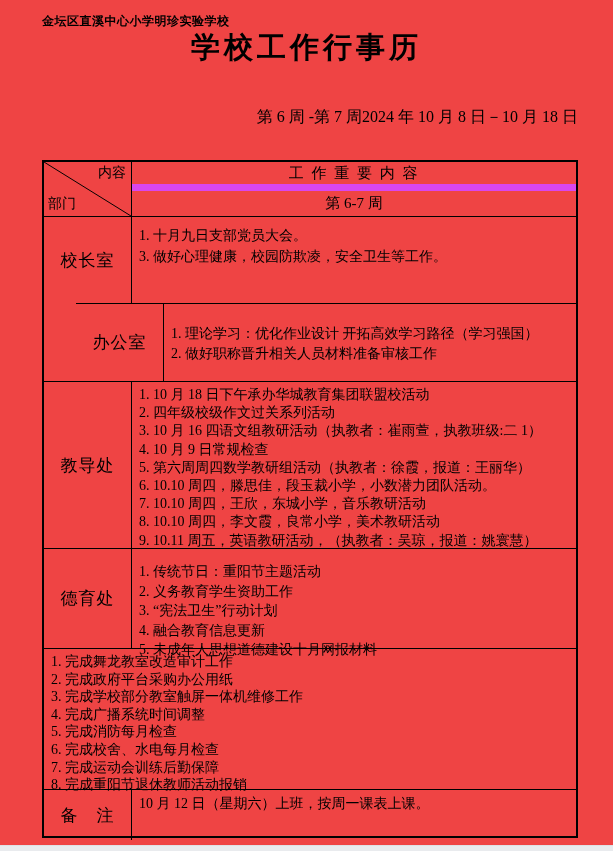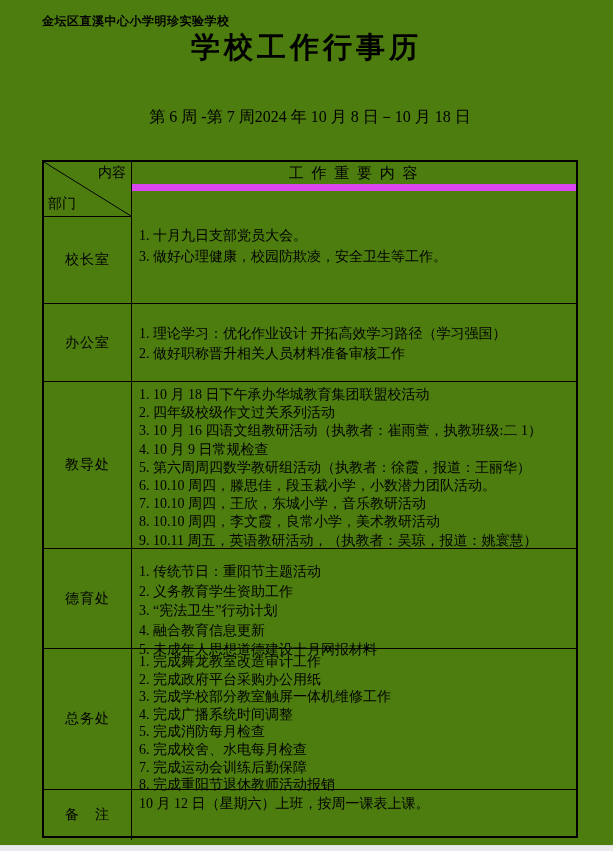--- a/index.html
+++ b/index.html
@@ -4,35 +4,35 @@
 <style>
   * { margin: 0; padding: 0; box-sizing: border-box; }
   html, body { width: 613px; height: 851px; }
   body {
     font-family: "Liberation Serif", "DejaVu Serif", serif;
     background: #ffffff;
     color: #000000;
     position: relative;
     overflow: hidden;
   }
-  .page { position: absolute; inset: 0; background: #4d7c0f; }
+  .page { position: absolute; inset: 0; background: #ef4444; }
 
   .school-name {
     position: absolute; left: 42px; top: 13px;
     font-family: "Liberation Sans", "DejaVu Sans", sans-serif;
     font-size: 12px; font-weight: bold; letter-spacing: 0.5px;
   }
   .doc-title {
     position: absolute; left: 0; right: 0; top: 28px;
     text-align: center;
     font-size: 29px; font-weight: bold; letter-spacing: 4px;
   }
   .meta-row {
     position: absolute; left: 42px; top: 107px; width: 536px;
-    display: flex; justify-content: center;
+    display: flex; justify-content: flex-end;
     font-size: 16px;
   }
 
   .work-table {
     position: absolute; left: 42px; top: 160px; width: 536px; height: 678px;
     border: 2px solid #000;
     display: flex; flex-direction: column;
     font-size: 14px;
   }
   .thead-row { display: flex; height: 55px; flex: none; }
@@ -54,31 +54,31 @@
     display: flex; align-items: center; justify-content: center;
     font-size: 15px;
   }
 
   .trow { display: flex; flex: none; }
   .trow + .trow .dept-cell, .trow + .trow .content-cell { border-top: 1px solid #000; }
   .dept-cell {
     width: 88px; flex: none;
     border-right: 1px solid #000;
     display: flex; align-items: center; justify-content: center;
-    font-size: 14px; letter-spacing: 1px;
+    font-size: 17px; letter-spacing: 1px;
   }
   .content-cell {
     flex: 1; display: flex; flex-direction: column; justify-content: flex-start;
     padding: 6px 6px 4px 7px;
   }
   .item-line { white-space: nowrap; }
 
   .trow:nth-child(1) { height: 86px; }
   .trow:nth-child(1) .content-cell { line-height: 21px; padding-top: 8px; }
-  .trow:nth-child(2) { height: 78px; }
+  .trow:nth-child(2) { height: 78px; margin-left: 32px; }
   .trow:nth-child(2) .content-cell { justify-content: center; line-height: 20px; }
   .trow:nth-child(3) { height: 167px; }
   .trow:nth-child(3) .content-cell { line-height: 18.2px; padding-top: 4px; }
   .trow:nth-child(4) { height: 100px; }
   .trow:nth-child(4) .content-cell { line-height: 19.5px; padding-top: 13px; }
   .trow:nth-child(5) { height: 141px; }
   .trow:nth-child(5) .content-cell { line-height: 17.6px; padding-top: 4px; }
   .trow:nth-child(6) { height: 51px; }
   .trow:nth-child(6) .content-cell { line-height: 18px; padding-top: 5px; }
 
@@ -105,20 +105,21 @@
     <div class="thead-row">
       <div class="corner-cell">
         <svg viewBox="0 0 88 55" preserveAspectRatio="none">
           <line x1="0" y1="0" x2="88" y2="55" stroke="#000" stroke-width="1"></line>
         </svg>
         <span class="corner-top">内容</span>
         <span class="corner-bottom">部门</span>
       </div>
       <div class="head-right">
         <div class="head-title">工 作 重 要 内 容</div>
+        <div class="head-sub">第 6-7 周</div>
       </div>
     </div>
     <div id="table-rows">
         <div class="trow">
           <div class="dept-cell">校长室</div>
           <div class="content-cell">
             <div class="item-line">1. 十月九日支部党员大会。</div>
             <div class="item-line">3. 做好心理健康，校园防欺凌，安全卫生等工作。</div>
           </div>
         </div>
@@ -147,21 +148,20 @@
           <div class="dept-cell">德育处</div>
           <div class="content-cell">
             <div class="item-line">1. 传统节日：重阳节主题活动</div>
             <div class="item-line">2. 义务教育学生资助工作</div>
             <div class="item-line">3. “宪法卫生”行动计划</div>
             <div class="item-line">4. 融合教育信息更新</div>
             <div class="item-line">5. 未成年人思想道德建设十月网报材料</div>
           </div>
         </div>
         <div class="trow">
-          <div class="dept-cell">总务处</div>
           <div class="content-cell">
             <div class="item-line">1. 完成舞龙教室改造审计工作</div>
             <div class="item-line">2. 完成政府平台采购办公用纸</div>
             <div class="item-line">3. 完成学校部分教室触屏一体机维修工作</div>
             <div class="item-line">4. 完成广播系统时间调整</div>
             <div class="item-line">5. 完成消防每月检查</div>
             <div class="item-line">6. 完成校舍、水电每月检查</div>
             <div class="item-line">7. 完成运动会训练后勤保障</div>
             <div class="item-line">8. 完成重阳节退休教师活动报销</div>
           </div>

